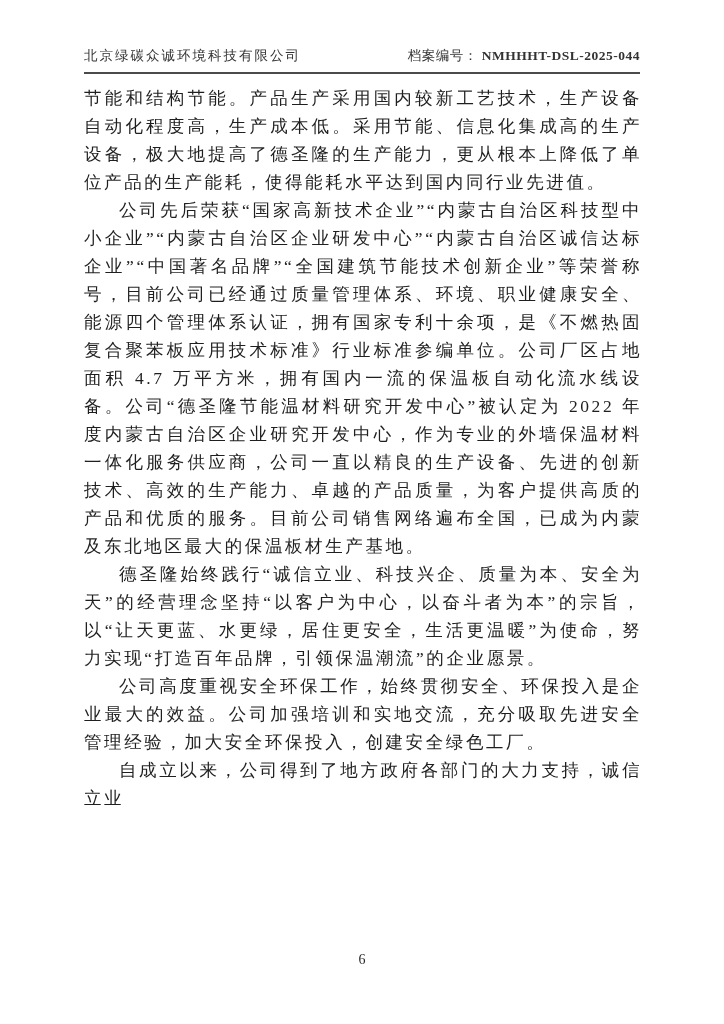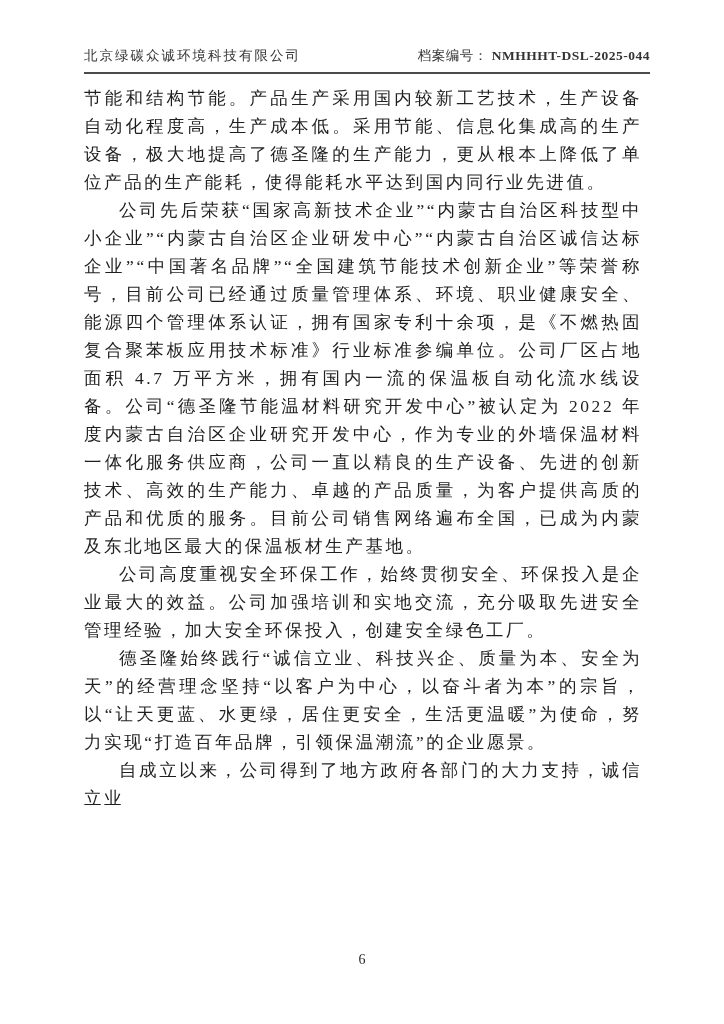--- a/index.html
+++ b/index.html
@@ -13,21 +13,21 @@
     height: 1024px;
     background: #ffffff;
     overflow: hidden;
     font-family: "Liberation Serif", "DejaVu Serif", serif;
     color: #2a2a2a;
   }
   .header {
     position: absolute;
     top: 47px;
     left: 84px;
-    right: 74px;
+    right: 84px;
     display: flex;
     justify-content: space-between;
     align-items: baseline;
     border-bottom: 2px solid #4b4b4b;
     padding-bottom: 7px;
     font-size: 13.5px;
     color: #333333;
   }
   .header .company {
     letter-spacing: 2px;
@@ -79,20 +79,20 @@
   <div class="header">
     <span class="company">北京绿碳众诚环境科技有限公司</span>
     <span class="archive">
       <span>档案编号：</span><span class="num">NMHHHT-DSL-2025-044</span>
     </span>
   </div>
 
   <div class="content">
     <p class="para no-indent">节能和结构节能。产品生产采用国内较新工艺技术，生产设备自动化程度高，生产成本低。采用节能、信息化集成高的生产设备，极大地提高了德圣隆的生产能力，更从根本上降低了单位产品的生产能耗，使得能耗水平达到国内同行业先进值。</p>
     <p class="para">公司先后荣获“国家高新技术企业”“内蒙古自治区科技型中小企业”“内蒙古自治区企业研发中心”“内蒙古自治区诚信达标企业”“中国著名品牌”“全国建筑节能技术创新企业”等荣誉称号，目前公司已经通过质量管理体系、环境、职业健康安全、能源四个管理体系认证，拥有国家专利十余项，是《不燃热固复合聚苯板应用技术标准》行业标准参编单位。公司厂区占地面积 4.7 万平方米，拥有国内一流的保温板自动化流水线设备。公司“德圣隆节能温材料研究开发中心”被认定为 2022 年度内蒙古自治区企业研究开发中心，作为专业的外墙保温材料一体化服务供应商，公司一直以精良的生产设备、先进的创新技术、高效的生产能力、卓越的产品质量，为客户提供高质的产品和优质的服务。目前公司销售网络遍布全国，已成为内蒙及东北地区最大的保温板材生产基地。</p>
+    <p class="para">德圣隆始终践行“诚信立业、科技兴企、质量为本、安全为天”的经营理念坚持“以客户为中心，以奋斗者为本”的宗旨，以“让天更蓝、水更绿，居住更安全，生活更温暖”为使命，努力实现“打造百年品牌，引领保温潮流”的企业愿景。</p>
     <p class="para">公司高度重视安全环保工作，始终贯彻安全、环保投入是企业最大的效益。公司加强培训和实地交流，充分吸取先进安全管理经验，加大安全环保投入，创建安全绿色工厂。</p>
-    <p class="para">德圣隆始终践行“诚信立业、科技兴企、质量为本、安全为天”的经营理念坚持“以客户为中心，以奋斗者为本”的宗旨，以“让天更蓝、水更绿，居住更安全，生活更温暖”为使命，努力实现“打造百年品牌，引领保温潮流”的企业愿景。</p>
     <p class="para">自成立以来，公司得到了地方政府各部门的大力支持，诚信立业</p>
   </div>
 
   <div class="page-number">6</div>
 
 </div>
 
 </body></html>

